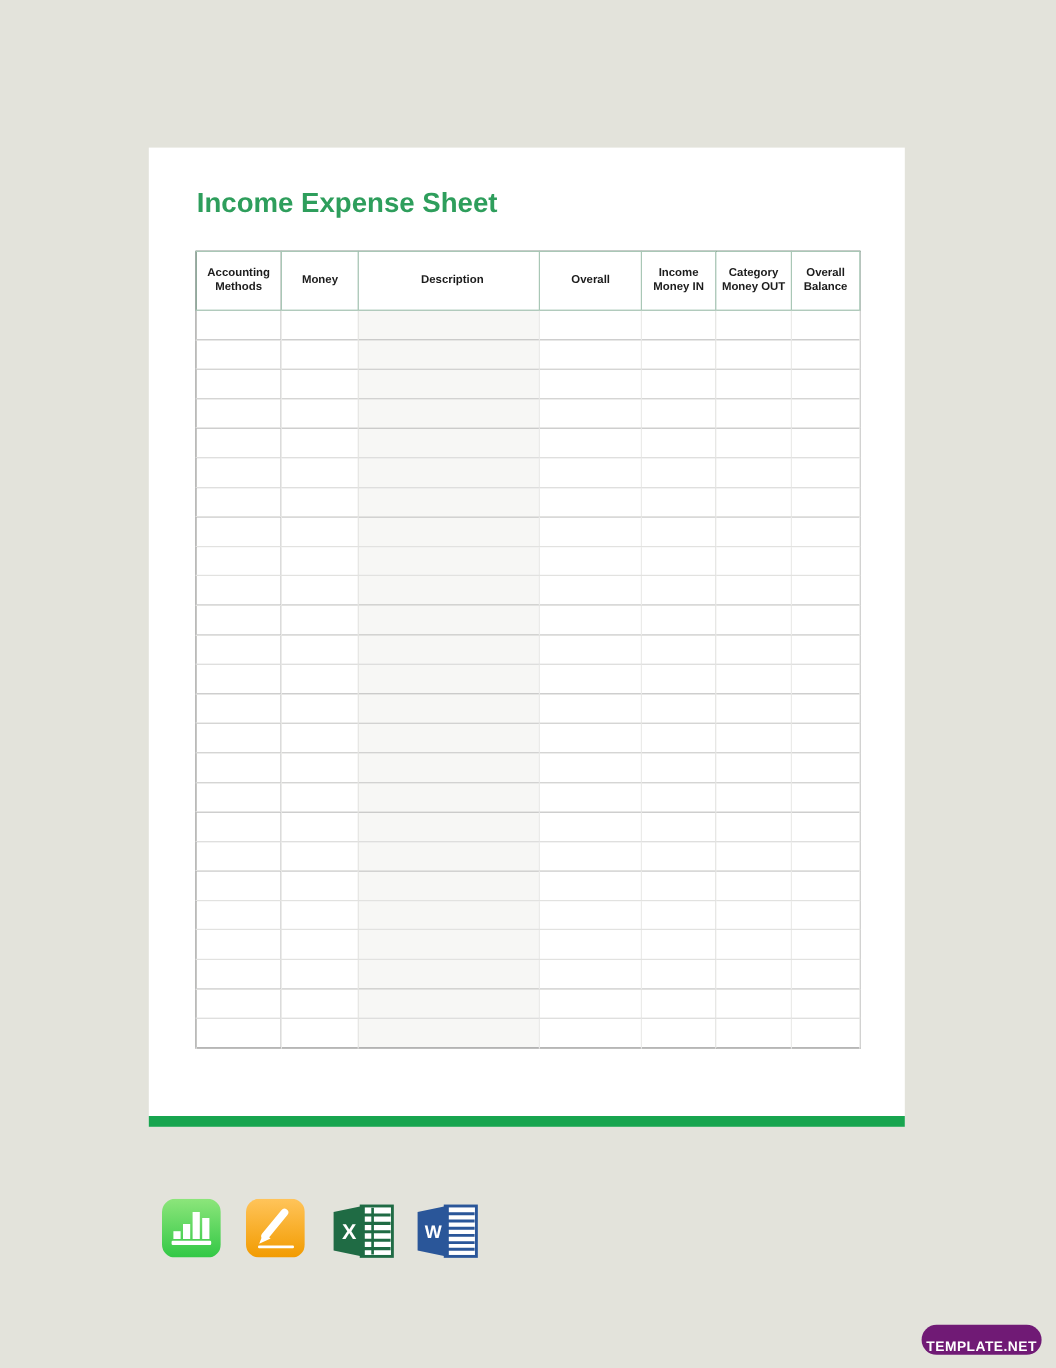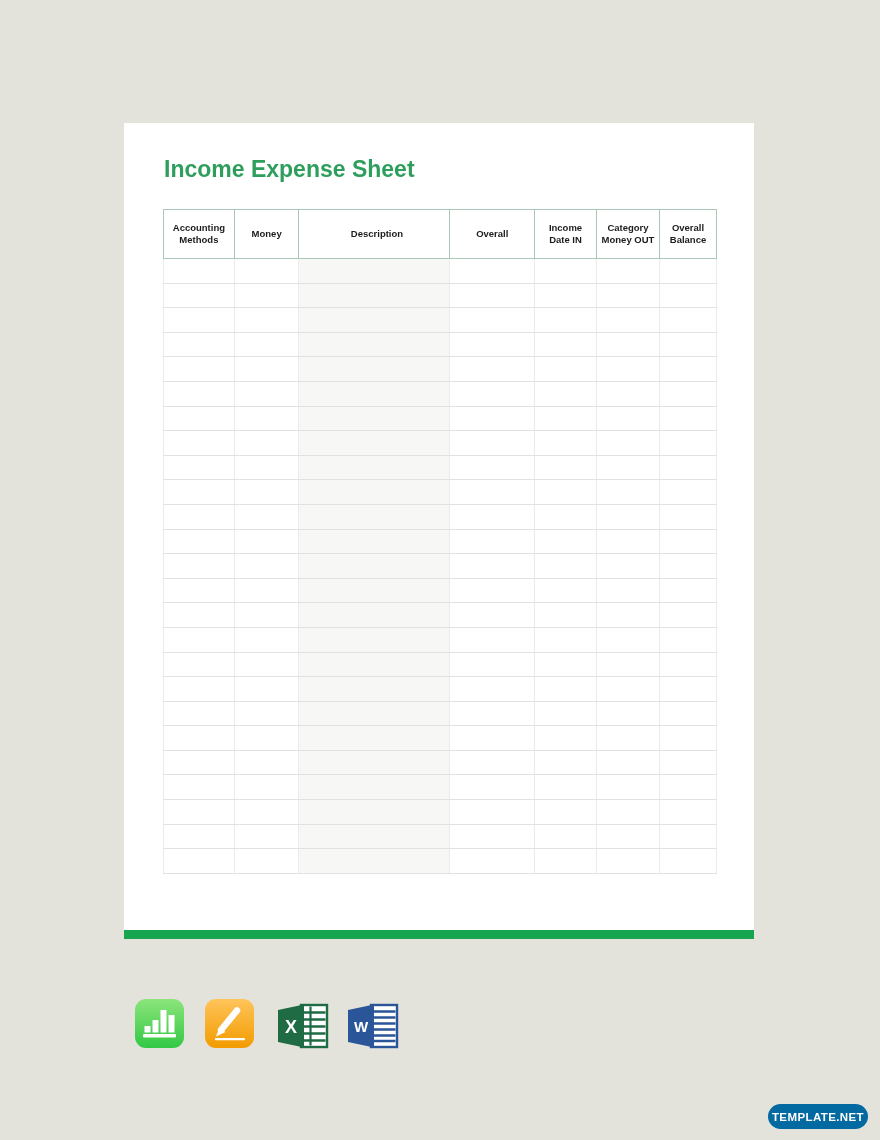--- a/index.html
+++ b/index.html
@@ -41,22 +41,22 @@
   }
   tbody td.desc{background:#f7f7f5;}
   tbody tr:first-child td{border-top:none;}
   .accent-bar{
     position:absolute;left:0;bottom:0;width:630px;height:9px;
     background:#18a54f;
   }
   .app-icon{position:absolute;width:58px;height:52px;cursor:pointer;}
   .watermark{
     position:absolute;left:768px;top:1104px;width:100px;height:25px;
-    background:#0369a1;border-radius:13px;
-    display:flex;align-items:center;justify-content:center;
+    background:#701a75;border-radius:13px;
+    display:flex;align-items:flex-end;justify-content:center;
     color:#ffffff;font-size:11.5px;font-weight:bold;letter-spacing:.4px;
   }
 </style>
 </head>
 <body>
 
 <div class="canvas">
 
   <div class="sheet">
     <h1 class="title">Income Expense Sheet</h1>
@@ -70,21 +70,21 @@
         <col class="c4">
           <col class="c5">
           <col class="c6">
       </colgroup>
       <thead>
         <tr>
           <th>Accounting Methods</th>
           <th>Money</th>
           <th class="left">Description</th>
           <th>Overall</th>
-          <th>Income Date IN</th>
+          <th>Income Money IN</th>
           <th>Category Money OUT</th>
           <th>Overall Balance</th>
         </tr>
       </thead>
       <tbody>
           <tr>
             <td></td>
             <td></td>
             <td class="desc"></td>
             <td></td>

